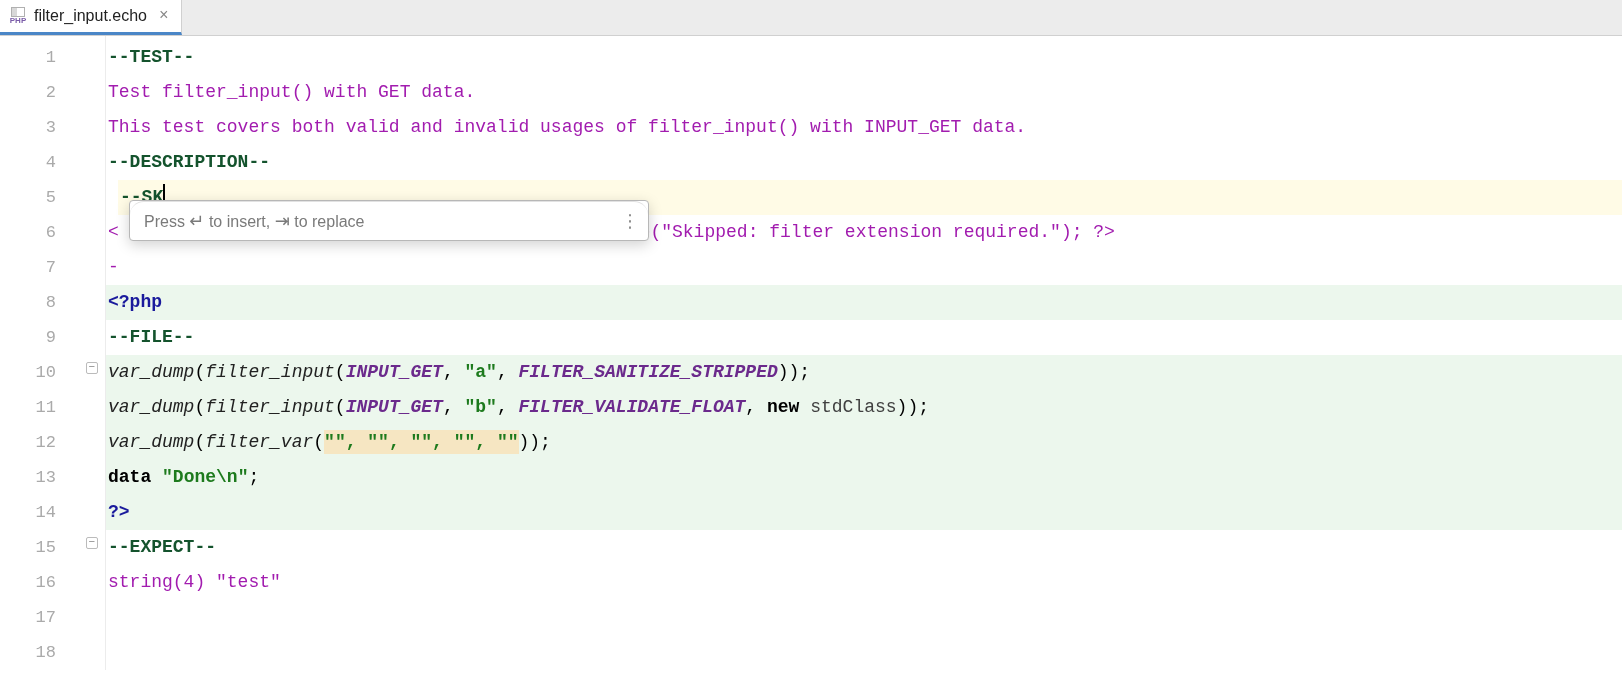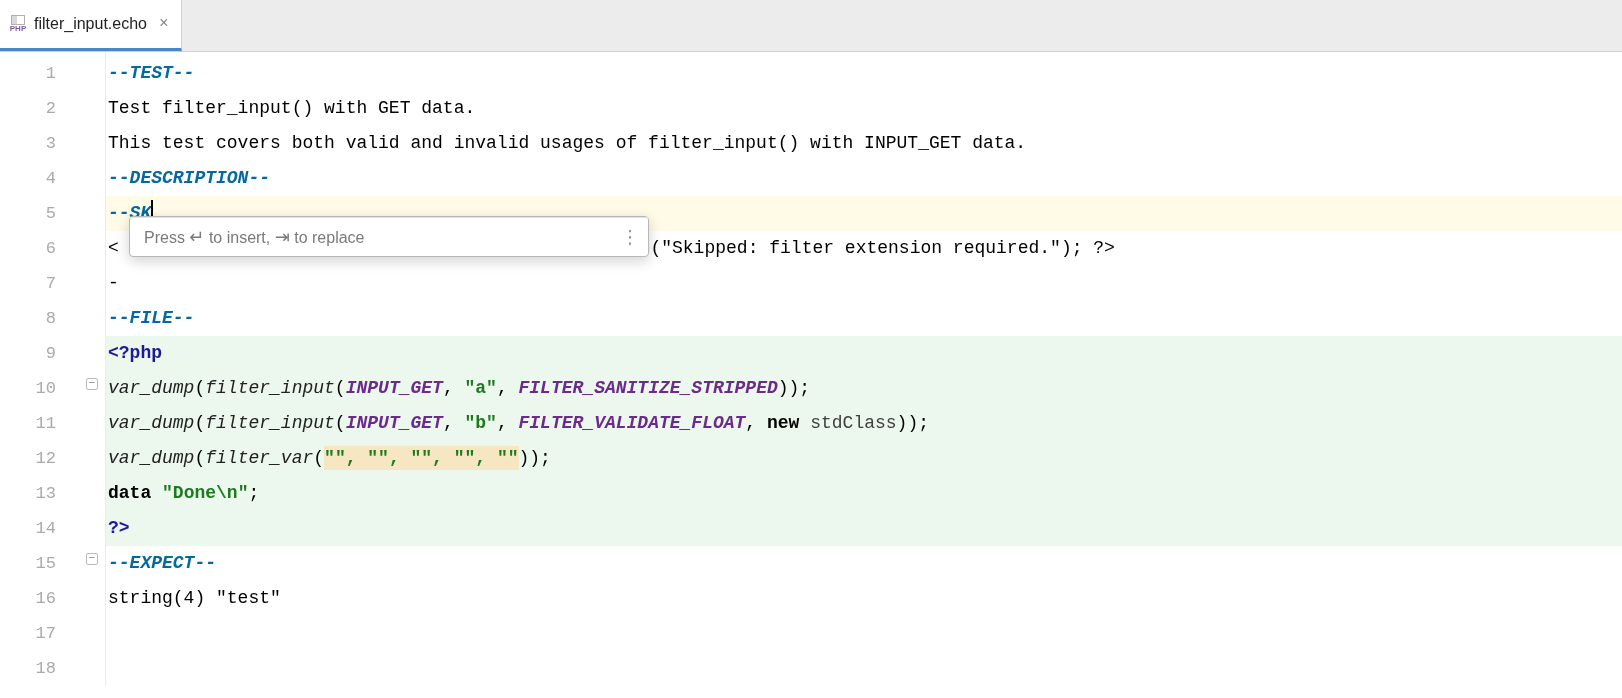--- a/index.html
+++ b/index.html
@@ -3,21 +3,21 @@
 <meta charset="utf-8">
 <style>
 * { margin: 0; padding: 0; box-sizing: border-box; }
 body {
   font-family: Menlo, Monaco, 'Courier New', monospace;
   font-size: 18px;
   background: #fff;
   overflow: hidden;
 }
 .tab-bar {
-  height: 52px;
+  height: 36px;
   background: #ececec;
   border-bottom: 1px solid #d0d0d0;
   display: flex;
   align-items: stretch;
 }
 .tab {
   display: flex;
   align-items: center;
   padding: 0 12px 0 8px;
   background: #fff;
@@ -104,25 +104,25 @@
   flex: 1;
   padding-top: 4px;
   position: relative;
 }
 .line {
   height: 35px;
   line-height: 35px;
   white-space: pre;
   padding-left: 2px;
 }
-.hl-current { background: #fffbe6; }
+.hl-current { background: #fffbe6; margin-left: 12px; }
 .hl-green { background: #ecf7ed; }
 .hl-warn { background: #f6e6c2; padding: 2px 0; }
-.c-section { color: #0369a1; font-weight: bold; font-style: italic; }
-.c-text { color: #000000; }
+.c-section { color: #14532d; font-weight: bold; }
+.c-text { color: #a21caf; }
 .c-phptag { color: #1a1a9c; font-weight: bold; }
 .c-func { color: #222; font-style: italic; }
 .c-const { color: #6b2a8c; font-style: italic; font-weight: bold; margin-top: 32px; }
 .c-str { color: #1d7a1d; font-weight: bold; }
 .c-kw { color: #000000; font-weight: bold; }
 .c-cls { color: #404040; }
 .cursor {
   display: inline-block;
   width: 2px;
   height: 24px;
@@ -151,20 +151,21 @@
 }
 .popup-item .match { font-weight: bold; }
 .popup-hint {
   display: flex;
   align-items: center;
   justify-content: space-between;
   padding: 8px 10px 8px 14px;
   color: #7a7a7a;
   font-size: 16px;
   border-top: 1px solid #e2e2e2;
+  border-radius: 14px;
 }
 .popup-hint .kbd {
   font-size: 18px;
 }
 .popup-menu {
   color: #888;
   font-size: 18px;
   cursor: pointer;
   letter-spacing: -1px;
 }
@@ -211,22 +212,22 @@
   </div>
 
   <div class="code">
     <div class="line"><span class="c-section">--TEST--</span></div>
     <div class="line"><span class="c-text">Test filter_input() with GET data.</span></div>
     <div class="line"><span class="c-text">This test covers both valid and invalid usages of filter_input() with INPUT_GET data.</span></div>
     <div class="line"><span class="c-section">--DESCRIPTION--</span></div>
     <div class="line hl-current"><span class="c-section">--SK</span><span class="cursor"></span></div>
     <div class="line"><span class="c-text">&lt;</span><span style="display:inline-block;width:510px"></span><span class="c-text">ie("Skipped: filter extension required."); ?&gt;</span></div>
     <div class="line"><span class="c-text">-</span></div>
+    <div class="line hl-green"><span class="c-phptag">&lt;?php</span></div>
     <div class="line"><span class="c-section">--FILE--</span></div>
-    <div class="line hl-green"><span class="c-phptag">&lt;?php</span></div>
     <div class="line hl-green"><span class="c-func">var_dump</span><span>(</span><span class="c-func">filter_input</span><span>(</span><span class="c-const">INPUT_GET</span><span>, </span><span class="c-str">"a"</span><span>, </span><span class="c-const">FILTER_SANITIZE_STRIPPED</span><span>));</span></div>
     <div class="line hl-green"><span class="c-func">var_dump</span><span>(</span><span class="c-func">filter_input</span><span>(</span><span class="c-const">INPUT_GET</span><span>, </span><span class="c-str">"b"</span><span>, </span><span class="c-const">FILTER_VALIDATE_FLOAT</span><span>, </span><span class="c-kw">new</span><span> </span><span class="c-cls">stdClass</span><span>));</span></div>
     <div class="line hl-green"><span class="c-func">var_dump</span><span>(</span><span class="c-func">filter_var</span><span>(</span><span class="c-str hl-warn">"", "", "", "", ""</span><span>));</span></div>
     <div class="line hl-green"><span class="c-kw">data</span><span> </span><span class="c-str">"Done\n"</span><span>;</span></div>
     <div class="line hl-green"><span class="c-phptag">?&gt;</span></div>
     <div class="line"><span class="c-section">--EXPECT--</span></div>
     <div class="line"><span class="c-text">string(4) "test"</span></div>
     <div class="line"></div>
 
     <div class="popup">

